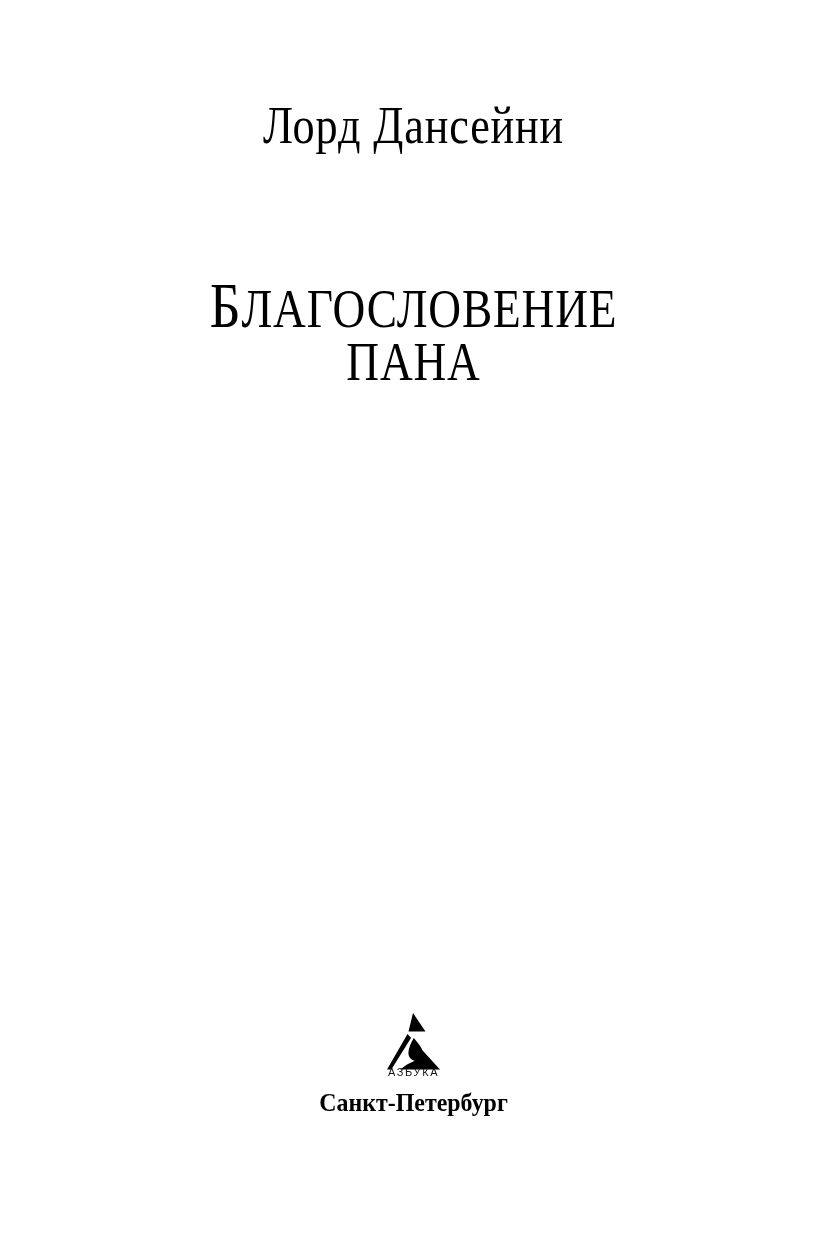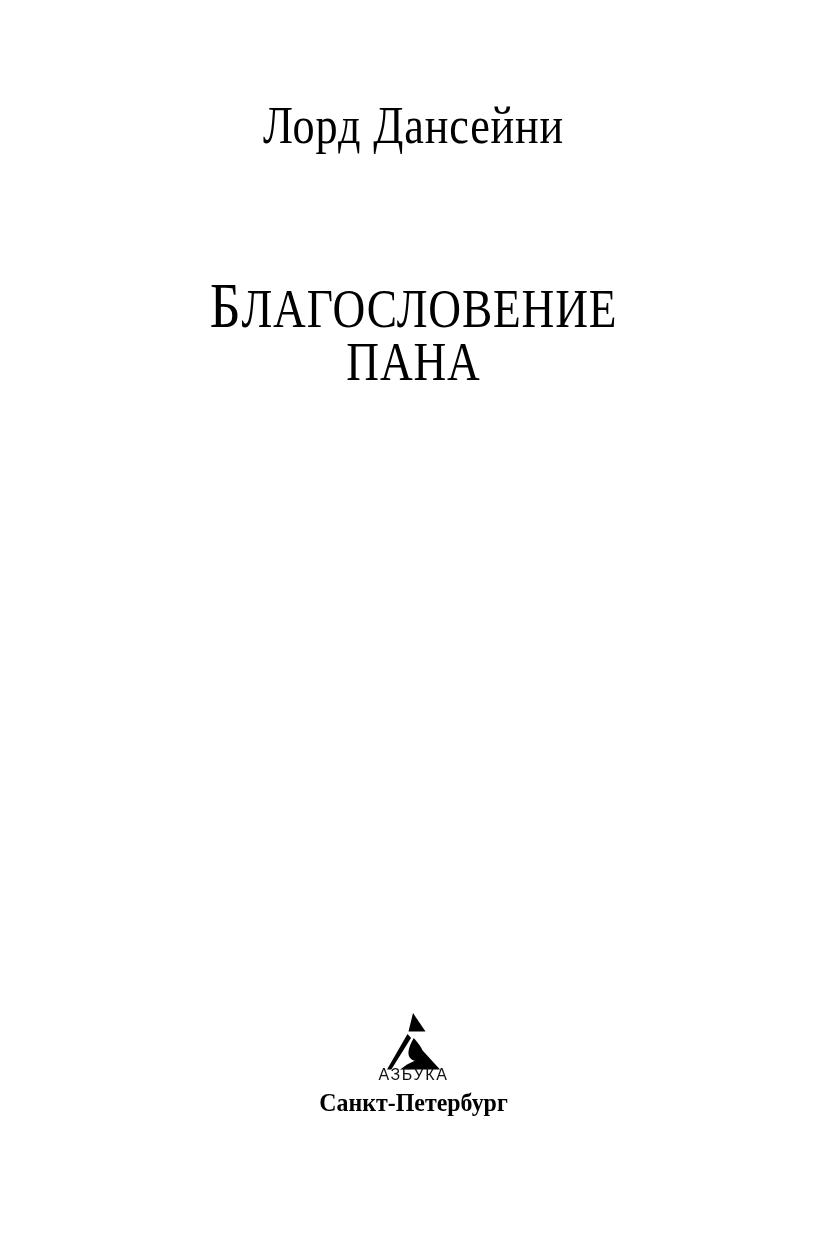--- a/index.html
+++ b/index.html
@@ -48,21 +48,21 @@
     top: 1012px;
     height: 56px;
     line-height: 0;
   }
   .publisher-logo svg {
     display: inline-block;
   }
   .publisher-name {
     top: 1066px;
     font-family: "Liberation Sans", sans-serif;
-    font-size: 16px;
+    font-size: 11px;
     letter-spacing: 1.6px;
     color: #111111;
   }
   .publisher-city {
     top: 1090px;
     font-size: 26px;
     font-weight: bold;
     line-height: 1;
     transform: scaleX(0.92);
     transform-origin: 50% 0;

